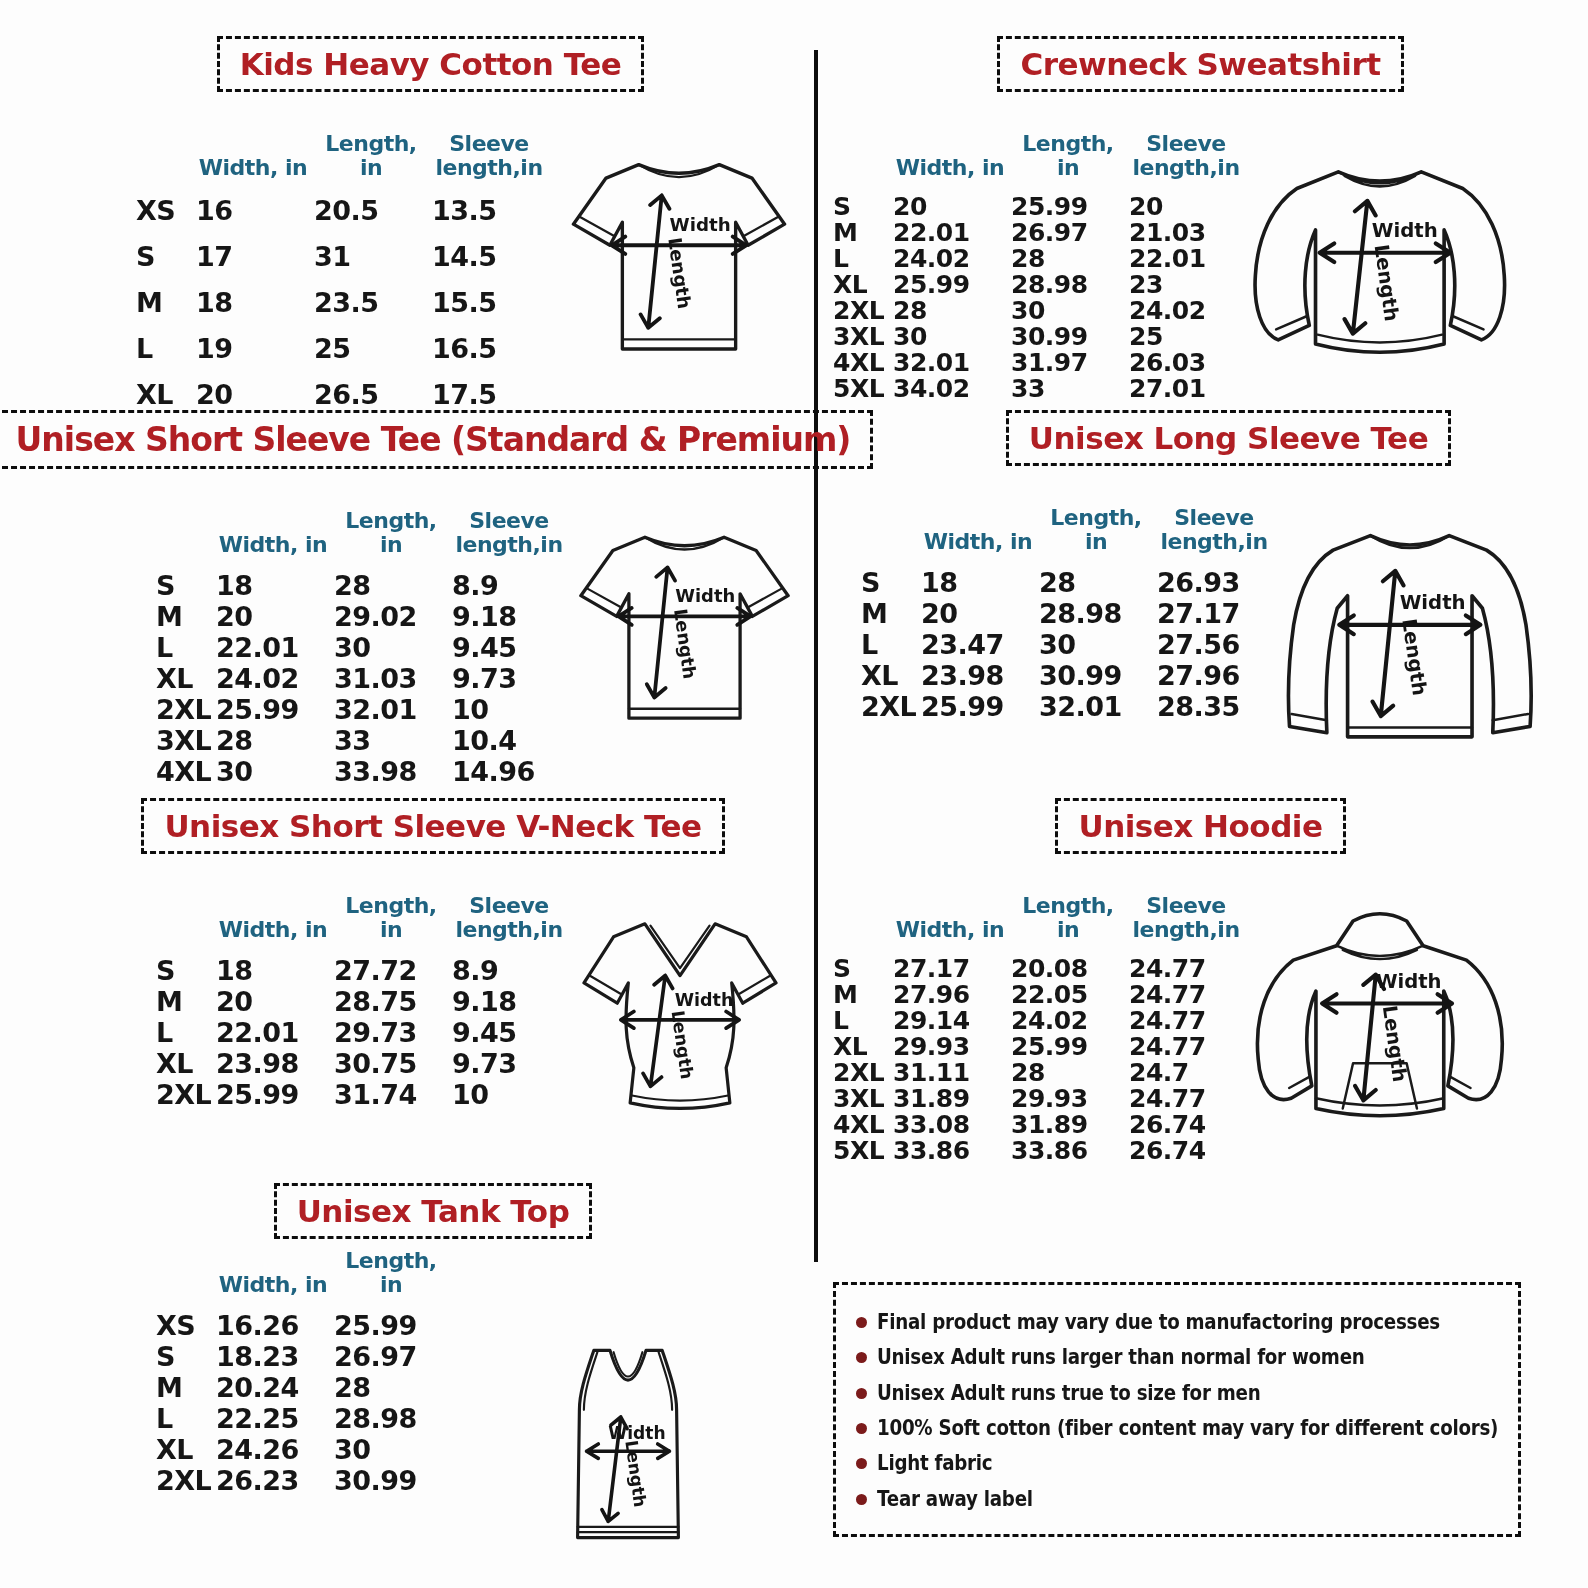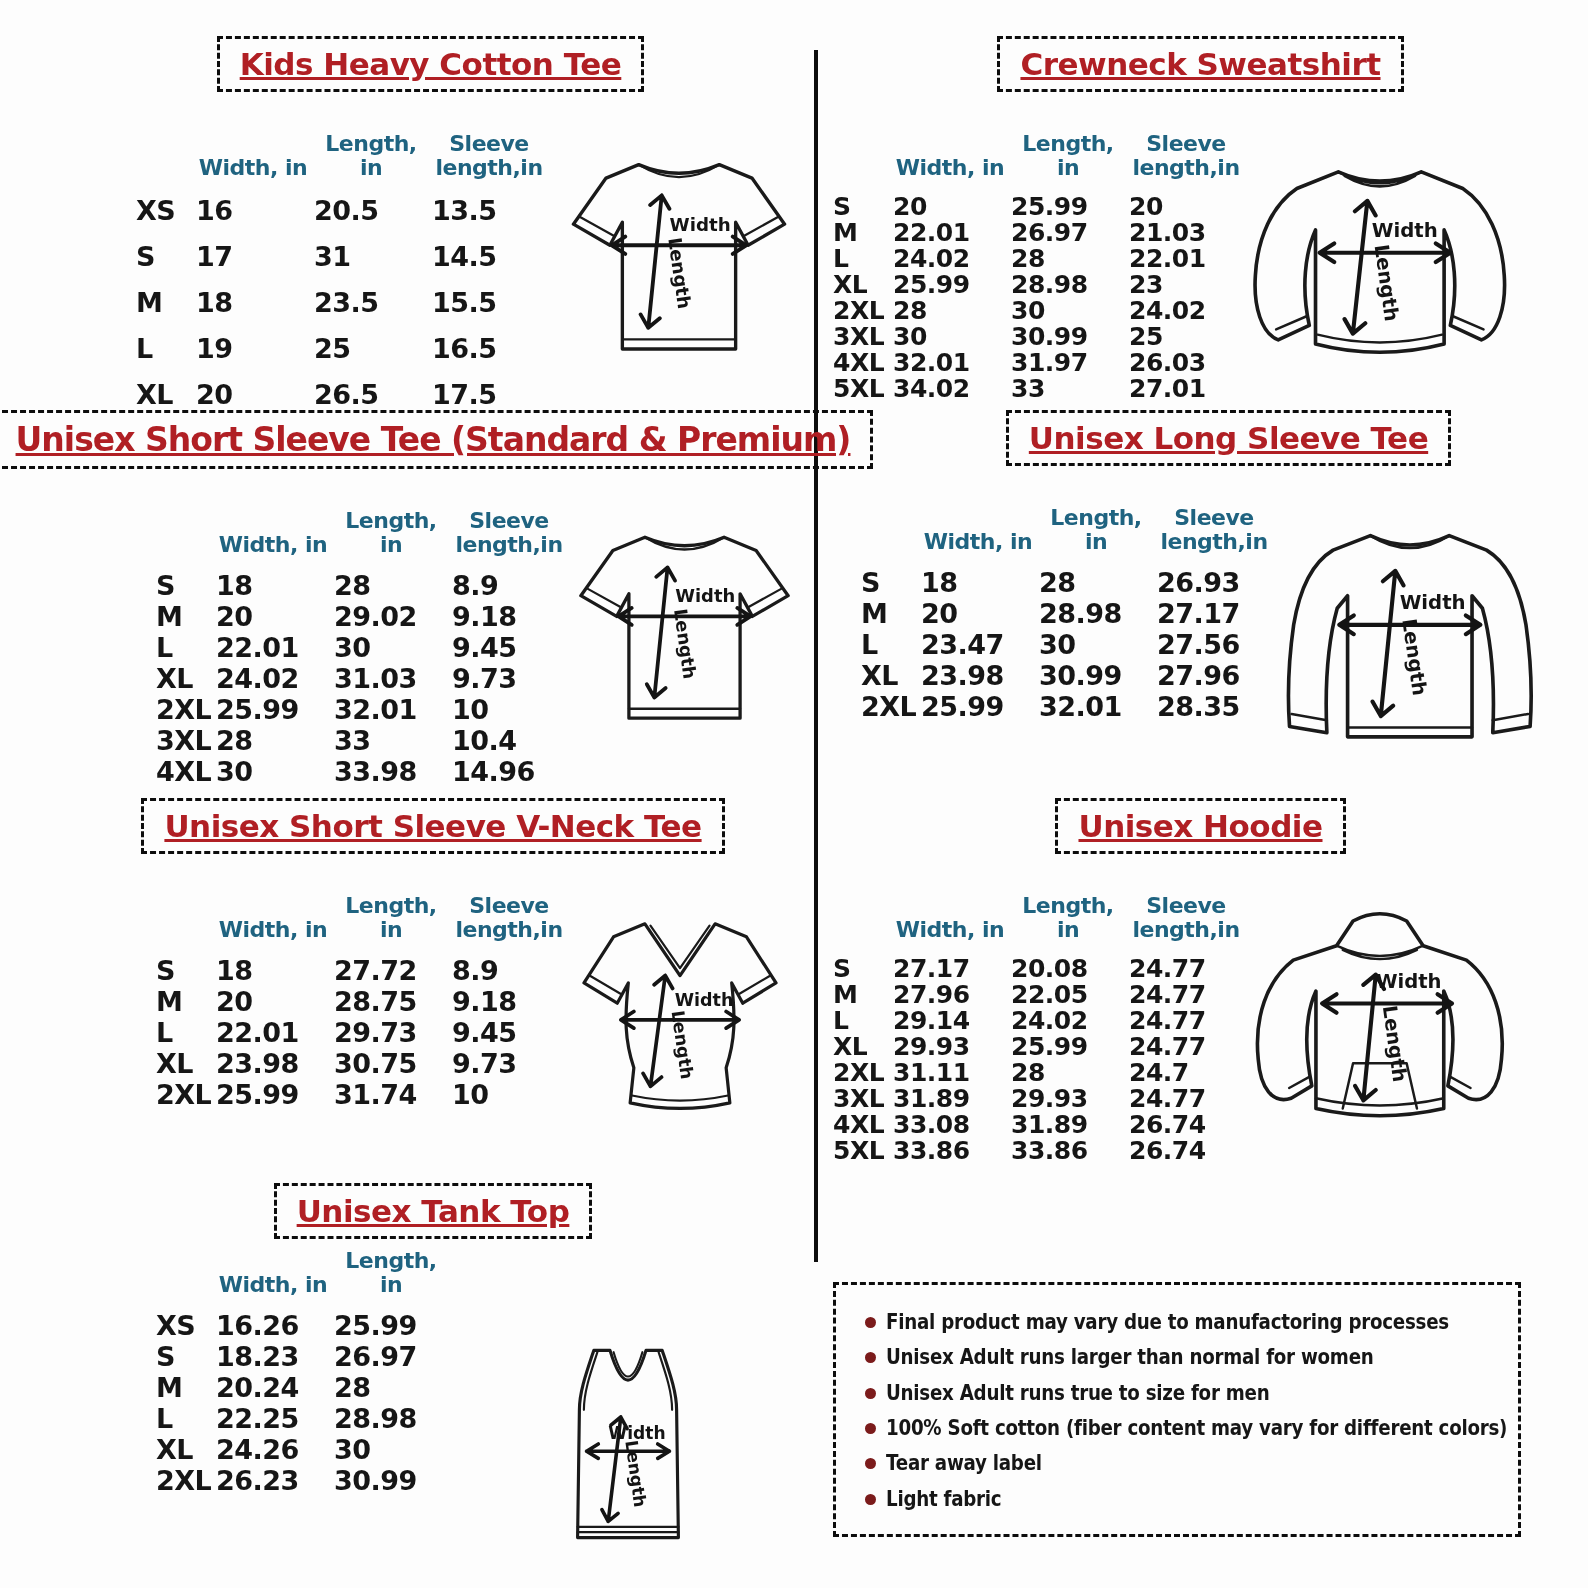--- a/index.html
+++ b/index.html
@@ -22,21 +22,21 @@
   .sec-crew   {left:833px; top:36px;  width:735px;}
   .sec-ss     {left:58px;  top:410px; width:750px;}
   .sec-ls     {left:833px; top:410px; width:735px;margin-left:28px;}
   .sec-vneck  {left:58px;  top:798px; width:750px;}
   .sec-hoodie {left:833px; top:798px; width:735px;}
   .sec-tank   {left:58px;  top:1183px;width:750px;}
   .title-wrap{display:flex;justify-content:center;margin-bottom:10px;}
   .title-box{
     border:3px dashed #0d0d0d;padding:7px 20px;
     font-weight:bold;font-size:31px;letter-spacing:-0.5px;
-    color:var(--title_red);white-space:nowrap;text-decoration:underline;
+    color:var(--title_red);white-space:nowrap;
   }
   .title-sm .title-box{font-size:33px;letter-spacing:-1px;text-align:center;}
   .section-body{display:flex;align-items:flex-start;}
   .indent-a{padding-left:78px;}
   .indent-b{padding-left:98px;}
   .table{flex:none;}
   .thead{display:flex;align-items:flex-end;margin-bottom:14px;min-height:78px;}
   .tank-head{min-height:46px;}
   .col{display:inline-block;flex:none;}
   .size-col{width:58px;}
@@ -58,21 +58,21 @@
   .g-hoodie{margin-left:0;margin-top:24px;}
   .g-tank{margin-left:88px;margin-top:66px;}
   svg .line{fill:none;stroke:#1a1a1a;stroke-width:3.5;stroke-linecap:round;stroke-linejoin:round;}
   svg .thin{fill:none;stroke:#1a1a1a;stroke-width:2.4;stroke-linecap:round;stroke-linejoin:round;}
   svg .arrow{fill:none;stroke:#141414;stroke-width:4;stroke-linecap:round;stroke-linejoin:round;}
   svg text{font-family:"DejaVu Sans","Liberation Sans",sans-serif;font-weight:bold;font-size:19px;fill:#141414;text-anchor:middle;}
   .notes{
     position:absolute;left:833px;top:1282px;width:688px;
     border:3px dashed #0d0d0d;padding:16px 18px 14px 18px;
   }
-  .note{display:flex;align-items:flex-start;margin:7px 9px;}
+  .note{display:flex;align-items:flex-start;margin:7px 0;}
   .dot{width:11px;height:11px;border-radius:50%;background:var(--bullet_red);margin:9px 10px 0 2px;flex:none;}
   .note-text{
     font-size:21px;font-weight:bold;line-height:1.35;white-space:nowrap;
     transform:scaleX(0.87);transform-origin:left center;letter-spacing:-0.3px;
   }
 </style>
 </head>
 <body>
 
 <div class="page">
@@ -552,21 +552,21 @@
       <div class="note">
         <span class="dot"></span>
         <span class="note-text">Unisex Adult runs true to size for men</span>
       </div>
       <div class="note">
         <span class="dot"></span>
         <span class="note-text">100% Soft cotton (fiber content may vary for different colors)</span>
       </div>
       <div class="note">
         <span class="dot"></span>
-        <span class="note-text">Tear away label</span>
+        <span class="note-text">Light fabric</span>
       </div>
       <div class="note">
         <span class="dot"></span>
-        <span class="note-text">Light fabric</span>
+        <span class="note-text">Tear away label</span>
       </div>
     </div>
 
 </div>
 
 </body></html>

